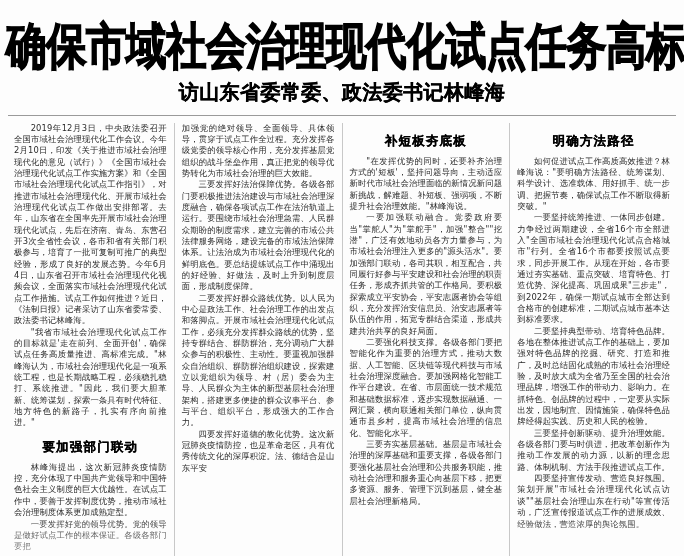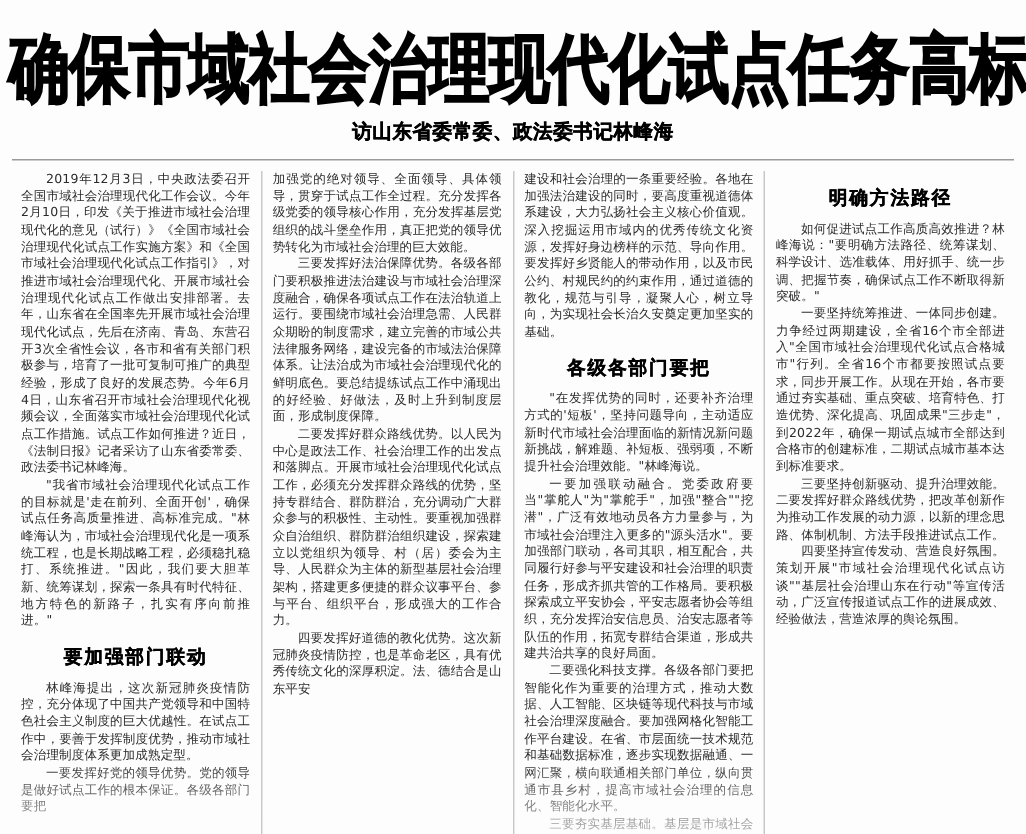--- a/index.html
+++ b/index.html
@@ -37,21 +37,21 @@
     letter-spacing: -0.5px;
     color: #000000;
     white-space: nowrap;
     transform: scaleY(1.22);
     transform-origin: center top;
     -webkit-text-stroke: 1.1px #000;
     margin: 4px 0 0 0;
   }
   .subhead {
     font-weight: 700;
-    font-size: 13px;
+    font-size: 20px;
     color: #000;
     margin-top: 16px;
     letter-spacing: 0.4px;
     -webkit-text-stroke: 0.25px #000;
   }
   .rule {
     height: 1px;
     background: #9a9a9a;
     margin: 9px 8px 0 8px;
   }
@@ -153,33 +153,33 @@
 
     <div class="col">
       <p class="body cont">加强党的绝对领导、全面领导、具体领导，贯穿于试点工作全过程。充分发挥各级党委的领导核心作用，充分发挥基层党组织的战斗堡垒作用，真正把党的领导优势转化为市域社会治理的巨大效能。</p>
       <p class="body">三要发挥好法治保障优势。各级各部门要积极推进法治建设与市域社会治理深度融合，确保各项试点工作在法治轨道上运行。要围绕市域社会治理急需、人民群众期盼的制度需求，建立完善的市域公共法律服务网络，建设完备的市域法治保障体系。让法治成为市域社会治理现代化的鲜明底色。要总结提练试点工作中涌现出的好经验、好做法，及时上升到制度层面，形成制度保障。</p>
       <p class="body">二要发挥好群众路线优势。以人民为中心是政法工作、社会治理工作的出发点和落脚点。开展市域社会治理现代化试点工作，必须充分发挥群众路线的优势，坚持专群结合、群防群治，充分调动广大群众参与的积极性、主动性。要重视加强群众自治组织、群防群治组织建设，探索建立以党组织为领导、村（居）委会为主导、人民群众为主体的新型基层社会治理架构，搭建更多便捷的群众议事平台、参与平台、组织平台，形成强大的工作合力。</p>
       <p class="body">四要发挥好道德的教化优势。这次新冠肺炎疫情防控，也是革命老区，具有优秀传统文化的深厚积淀。法、德结合是山东平安</p>
       <div class="fade"></div>
     </div>
 
     <div class="col">
-      <p class="body cont">建设和社会治理的一条重要经验。各地在加强法治建设的同时，要高度重视道德体系建设，大力弘扬社会主义核心价值观。深入挖掘运用市域内的优秀传统文化资源，发挥好身边榜样的示范、导向作用。要发挥好乡贤能人的带动作用，以及市民公约、村规民约的约束作用，通过道德的教化，规范与引导，凝聚人心，树立导向，为实现社会长治久安奠定更加坚实的基础。</p>
-      <div class="sec-head">各级各部门要把</div>
+      <div class="sec-head">补短板夯底板</div>
       <p class="body">"在发挥优势的同时，还要补齐治理方式的'短板'，坚持问题导向，主动适应新时代市域社会治理面临的新情况新问题新挑战，解难题、补短板、强弱项，不断提升社会治理效能。"林峰海说。</p>
       <p class="body">一要加强联动融合。党委政府要当"掌舵人"为"掌舵手"，加强"整合""挖潜"，广泛有效地动员各方力量参与，为市域社会治理注入更多的"源头活水"。要加强部门联动，各司其职，相互配合，共同履行好参与平安建设和社会治理的职责任务，形成齐抓共管的工作格局。要积极探索成立平安协会，平安志愿者协会等组织，充分发挥治安信息员、治安志愿者等队伍的作用，拓宽专群结合渠道，形成共建共治共享的良好局面。</p>
       <p class="body">二要强化科技支撑。各级各部门要把智能化作为重要的治理方式，推动大数据、人工智能、区块链等现代科技与市域社会治理深度融合。要加强网格化智能工作平台建设。在省、市层面统一技术规范和基础数据标准，逐步实现数据融通、一网汇聚，横向联通相关部门单位，纵向贯通市县乡村，提高市域社会治理的信息化、智能化水平。</p>
       <p class="body">三要夯实基层基础。基层是市域社会治理的深厚基础和重要支撑，各级各部门要强化基层社会治理和公共服务职能，推动社会治理和服务重心向基层下移，把更多资源、服务、管理下沉到基层，健全基层社会治理新格局。</p>
 
       <div class="fade"></div>
     </div>
 
     <div class="col">
       <div class="sec-head">明确方法路径</div>
       <p class="body">如何促进试点工作高质高效推进？林峰海说："要明确方法路径、统筹谋划、科学设计、选准载体、用好抓手、统一步调、把握节奏，确保试点工作不断取得新突破。"</p>
       <p class="body">一要坚持统筹推进、一体同步创建。力争经过两期建设，全省16个市全部进入"全国市域社会治理现代化试点合格城市"行列。全省16个市都要按照试点要求，同步开展工作。从现在开始，各市要通过夯实基础、重点突破、培育特色、打造优势、深化提高、巩固成果"三步走"，到2022年，确保一期试点城市全部达到合格市的创建标准，二期试点城市基本达到标准要求。</p>
-      <p class="body">三要坚持创新驱动、提升治理效能。二要发挥好群众路线优势，把改革创新作为推动工作发展的动力源，以新的理念思路、体制机制、方法手段推进试点工作。</p>
+      <p class="body">二要坚持典型带动、培育特色品牌。各地在整体推进试点工作的基础上，要加强对特色品牌的挖掘、研究、打造和推广，及时总结固化成熟的市域社会治理经验，及时放大成为全省乃至全国的社会治理品牌，增强工作的带动力、影响力。在抓特色、创品牌的过程中，一定要从实际出发，因地制宜、因情施策，确保特色品牌经得起实践、历史和人民的检验。</p>
+      <p class="body">三要坚持创新驱动、提升治理效能。各级各部门要与时俱进，把改革创新作为推动工作发展的动力源，以新的理念思路、体制机制、方法手段推进试点工作。</p>
       <p class="body">四要坚持宣传发动、营造良好氛围。策划开展"市域社会治理现代化试点访谈""基层社会治理山东在行动"等宣传活动，广泛宣传报道试点工作的进展成效、经验做法，营造浓厚的舆论氛围。</p>
       <div class="fade"></div>
     </div>
 
   </div>
 </div>
 
 </body></html>

